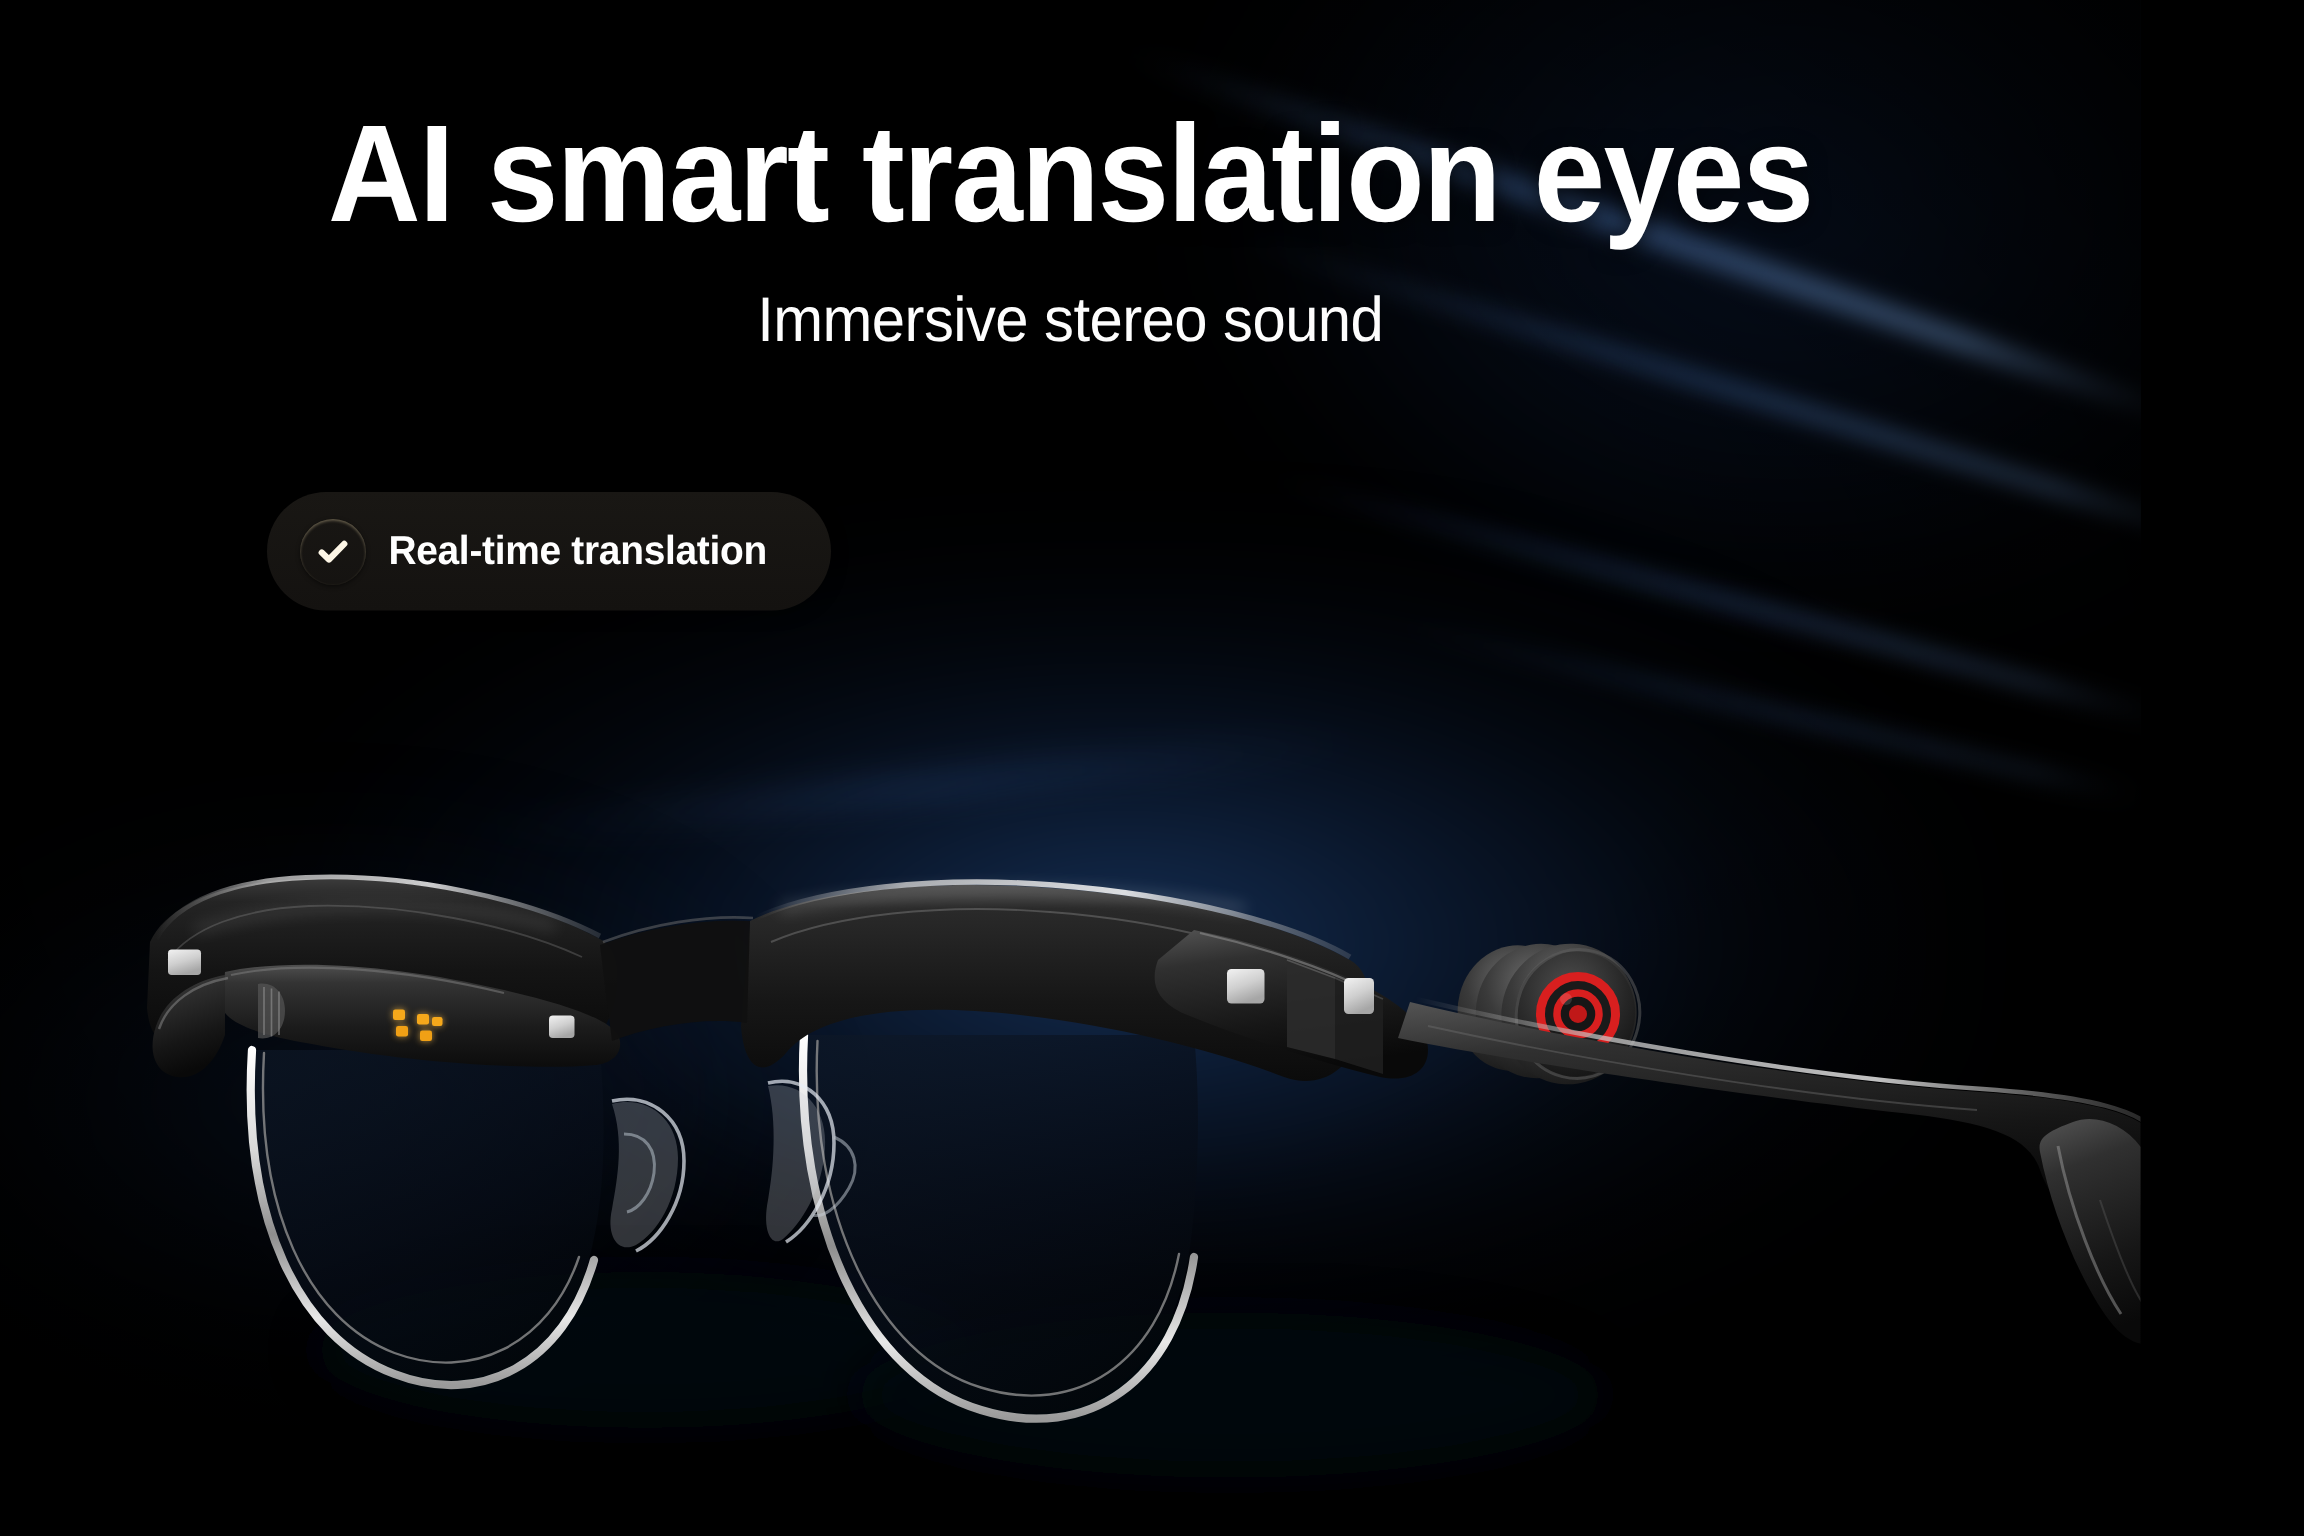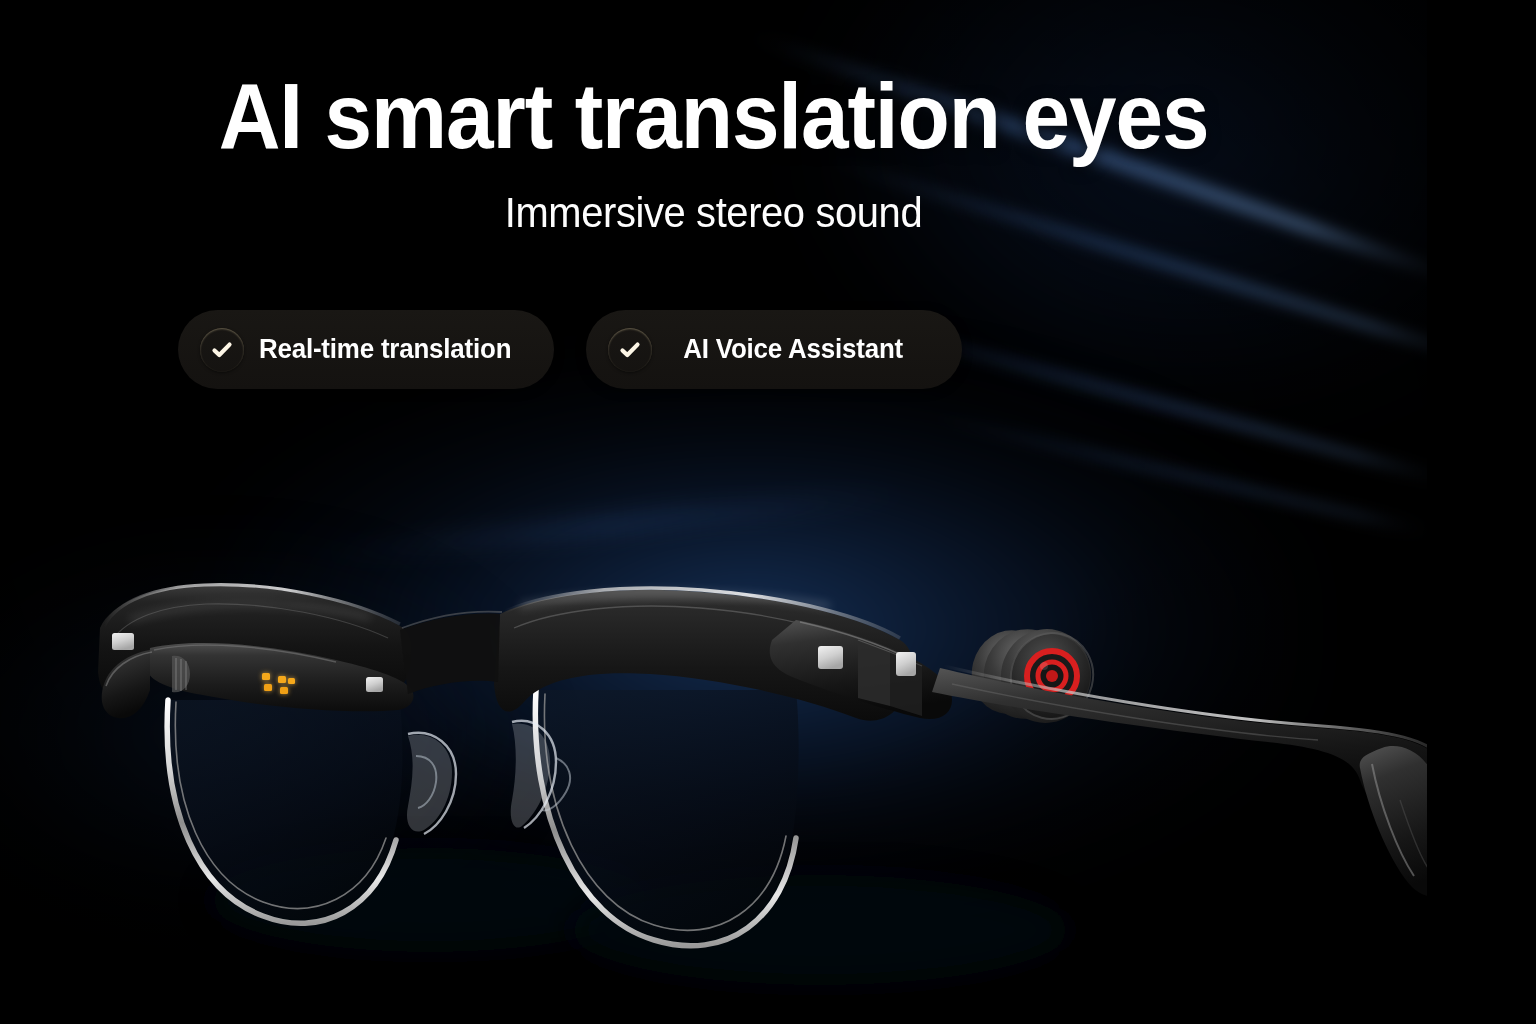--- a/index.html
+++ b/index.html
@@ -113,21 +113,21 @@
     font-weight:500;
     color:#fdfdfd;
     letter-spacing:-0.4px;
     transform:scaleX(0.95);
   }
 
   
   .features {
     position:absolute;
     left:178px;
-    top:310px;
+    top:328px;
     width:1182px;
     display:grid;
     grid-template-columns:376px 376px 400px;
     column-gap:29px;
     row-gap:19px;
     z-index:6;
     gap:32px;
   }
   .pill {
     height:79px;
@@ -413,25 +413,17 @@
         <svg width="26" height="26" viewBox="0 0 26 26">
             <path d="M5.5 13.4 L10.3 18 L20.5 7.6" fill="none" stroke="#fdf6e6" stroke-width="4.2" stroke-linecap="round" stroke-linejoin="round"></path>
           </svg>
       </span>
       <span class="pill-label">Real-time translation</span>
     </div>
 
 
 
 
-    <div class="pill">
-      <span class="check-badge">
-        <svg width="26" height="26" viewBox="0 0 26 26">
-            <path d="M5.5 13.4 L10.3 18 L20.5 7.6" fill="none" stroke="#fdf6e6" stroke-width="4.2" stroke-linecap="round" stroke-linejoin="round"></path>
-          </svg>
-      </span>
-      <span class="pill-label">AI Voice Assistant</span>
-    </div>
 
 
   </div>
 
 </div>
 
 </body></html>

